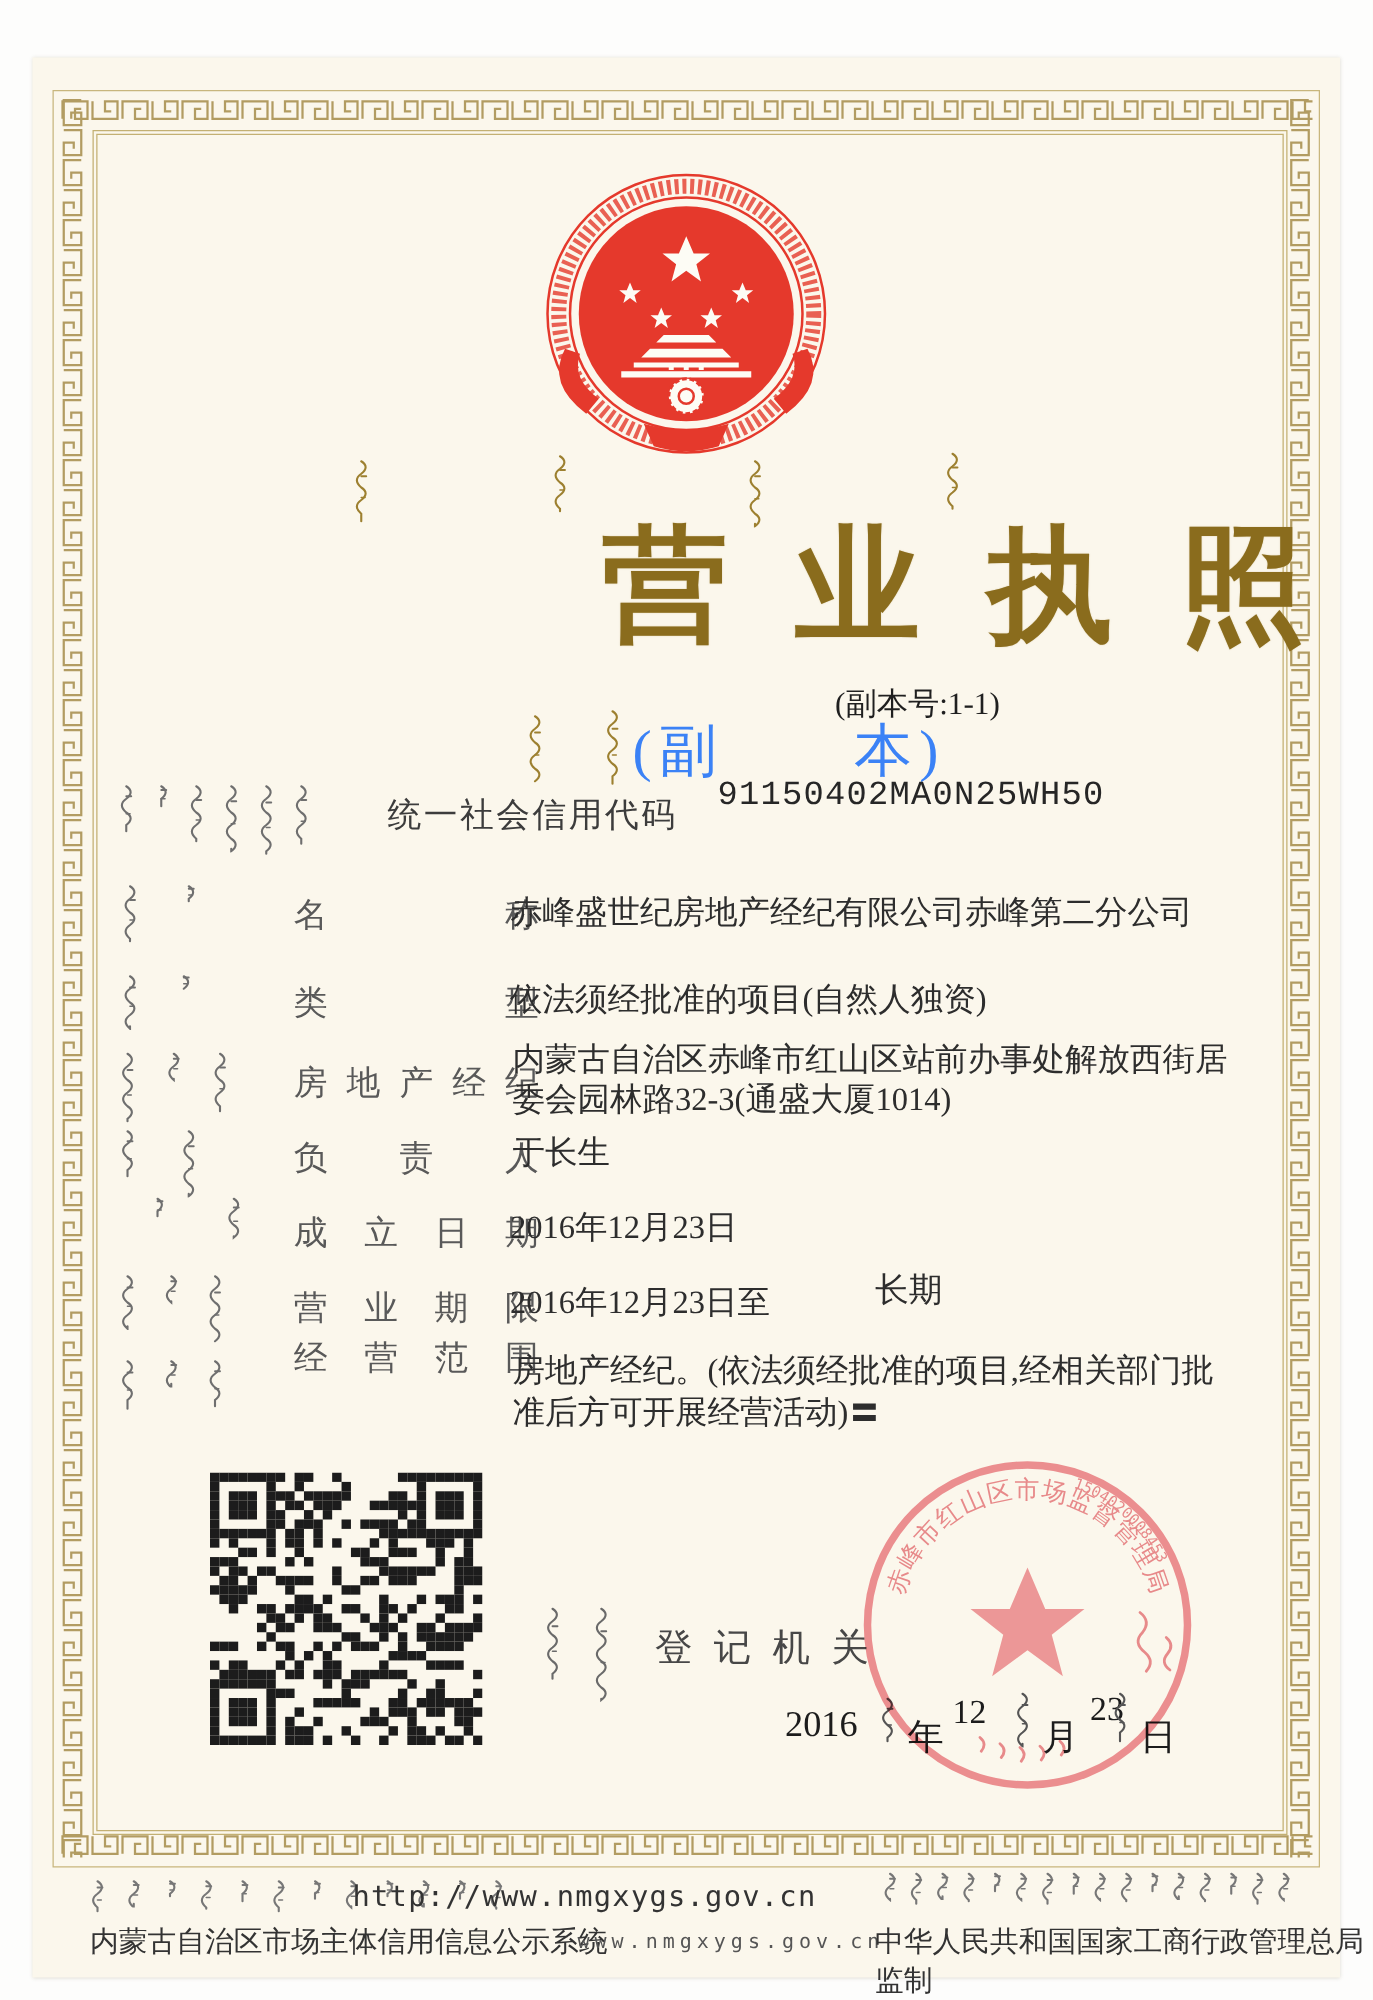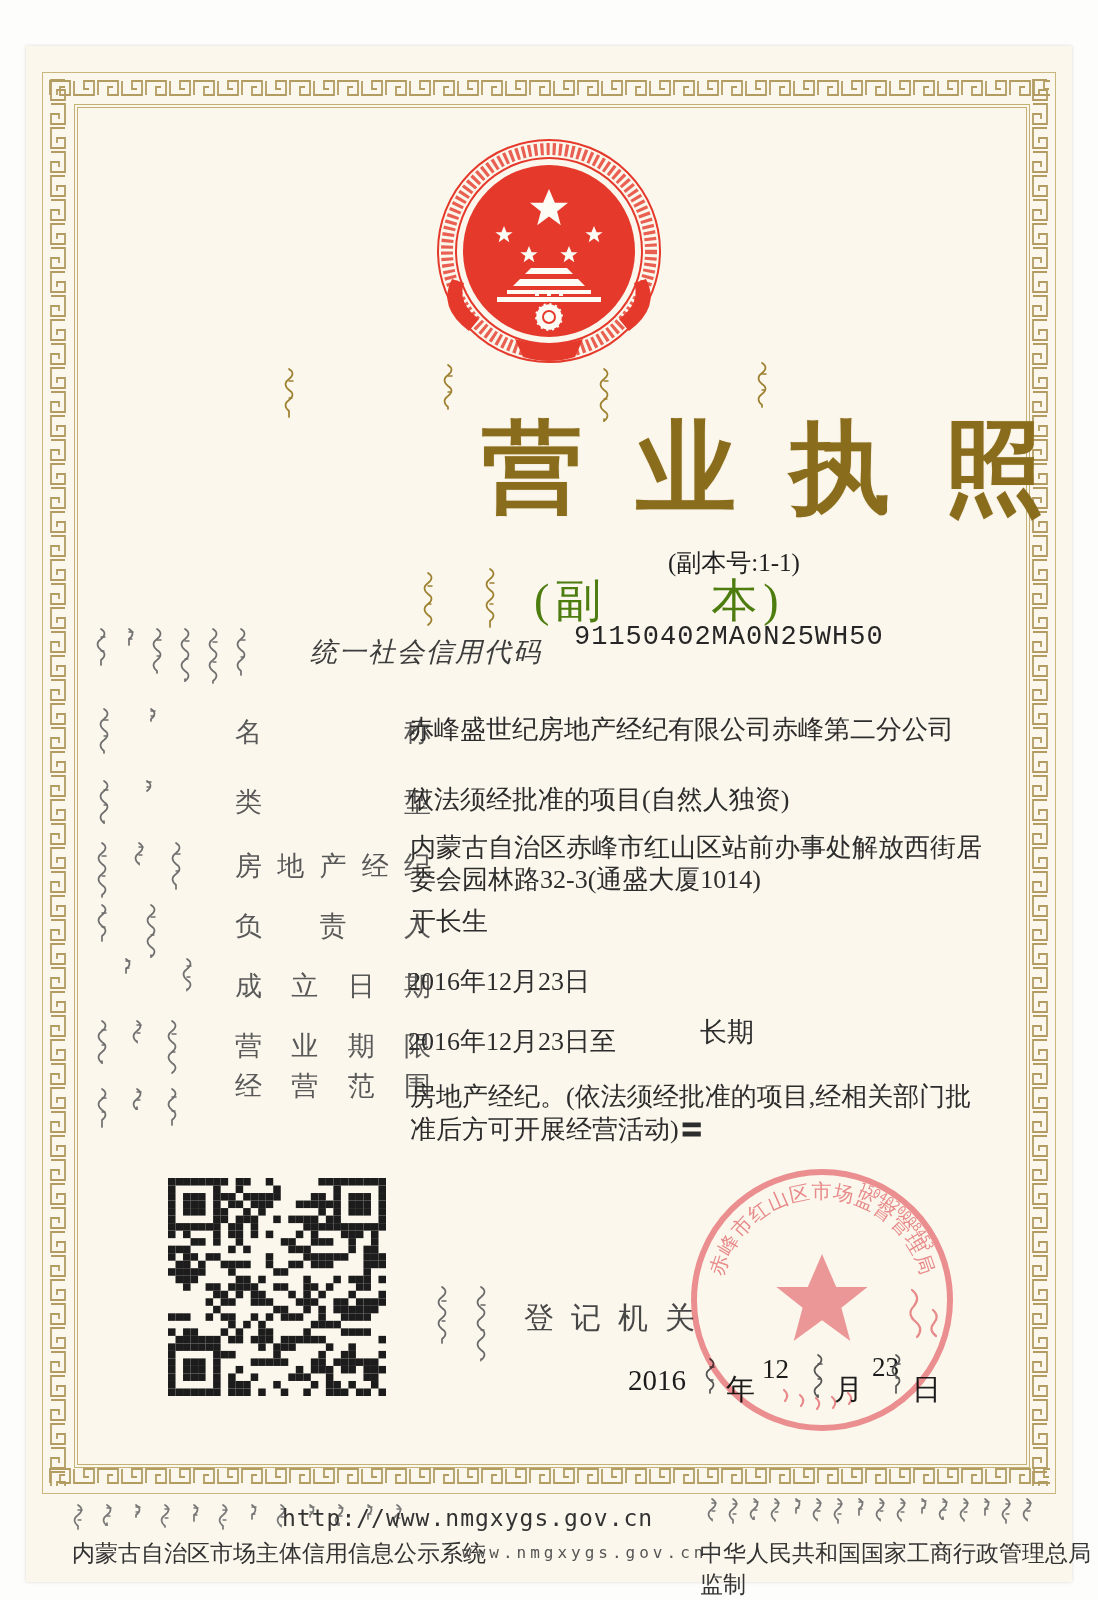--- a/index.html
+++ b/index.html
@@ -12,24 +12,24 @@
   .frameline{position:absolute;left:42px;top:72px;width:1012px;height:1420px;
     border:1.5px solid #c8b67d;}
   .innerline{position:absolute;left:74px;top:104px;width:948px;height:1356px;
     border:4px double #c3b073;}
   svg.strip{position:absolute;overflow:hidden;}
   .title{position:absolute;left:0;top:402px;width:1098px;text-align:right;
     font-size:100px;font-weight:bold;letter-spacing:54px;text-indent:54px;
     color:#8a6c1d;text-shadow:0 0 1px #a3874088;}
   .copyno{position:absolute;left:668px;top:546px;font-size:25px;color:#1f1f1f;
     font-family:"Liberation Serif",serif;}
-  .sub{position:absolute;left:534px;top:570px;font-size:46px;color:#4d7c0f;
+  .sub{position:absolute;left:506px;top:570px;font-size:46px;color:#3b82f6;
     letter-spacing:6px;font-family:"Liberation Serif",serif;}
   .clabel{position:absolute;left:310px;top:634px;font-size:27px;color:#3c3c3c;
-    letter-spacing:2px;font-style:italic;}
+    letter-spacing:2px;}
   .ccode{position:absolute;left:574px;top:622px;font-size:27px;color:#262626;
     font-family:Liberation Mono, monospace;letter-spacing:1px;}
   .lbl{position:absolute;left:235px;width:196px;font-size:27px;color:#595959;
     text-align:justify;text-align-last:justify;}
   .val{position:absolute;font-size:26px;color:#2d2d2d;
     font-family:"Liberation Serif",serif;}
   .mgrow{position:absolute;display:flex;align-items:flex-start;}
   .qr{position:absolute;left:168px;top:1178px;}
   .reglabel{position:absolute;left:524px;top:1298px;font-size:30px;color:#474747;
     letter-spacing:17px;}

